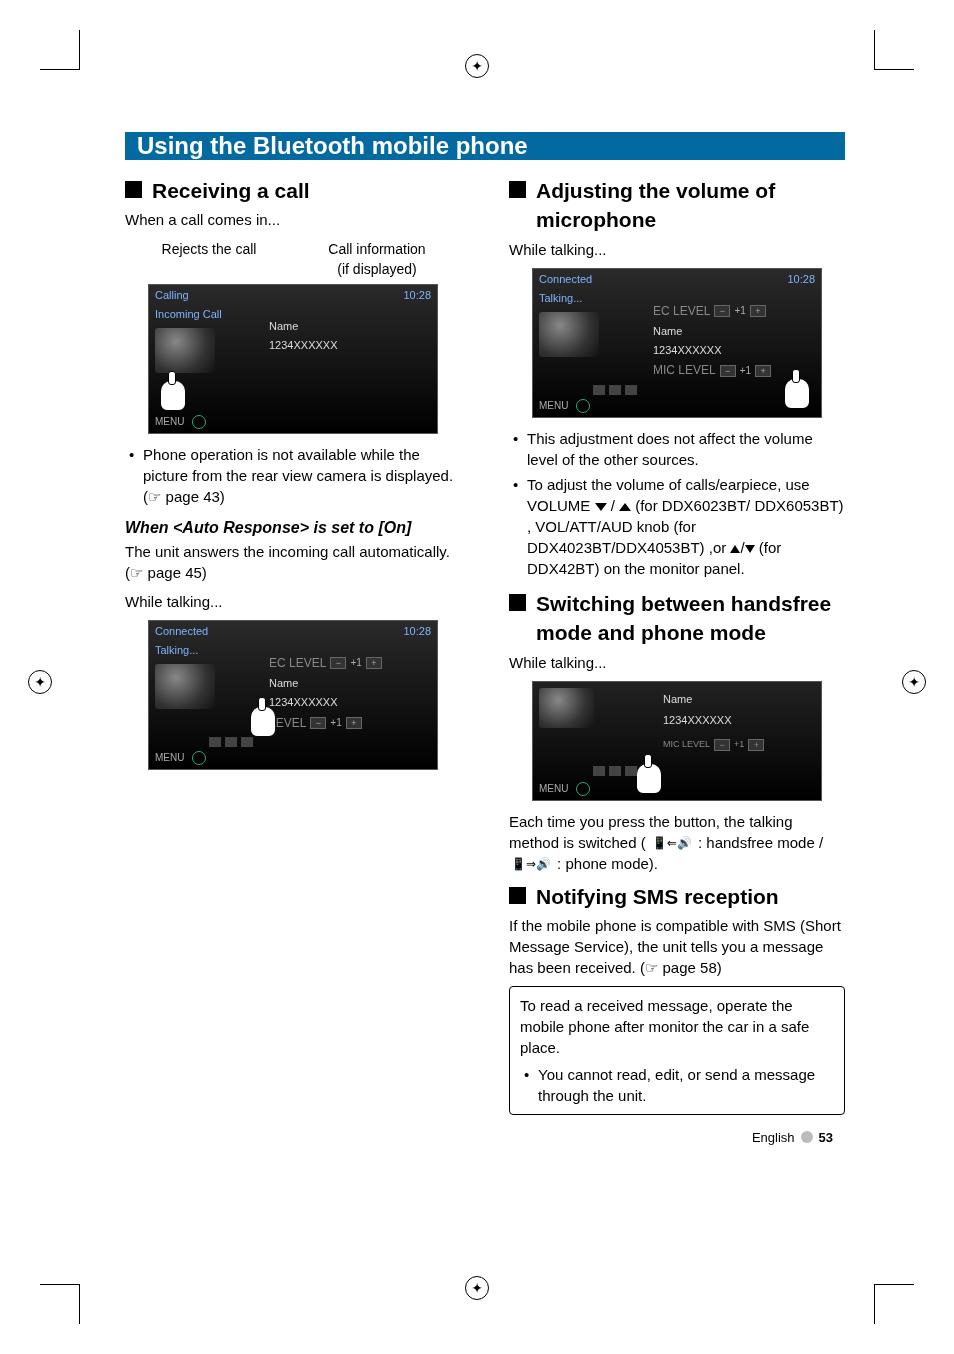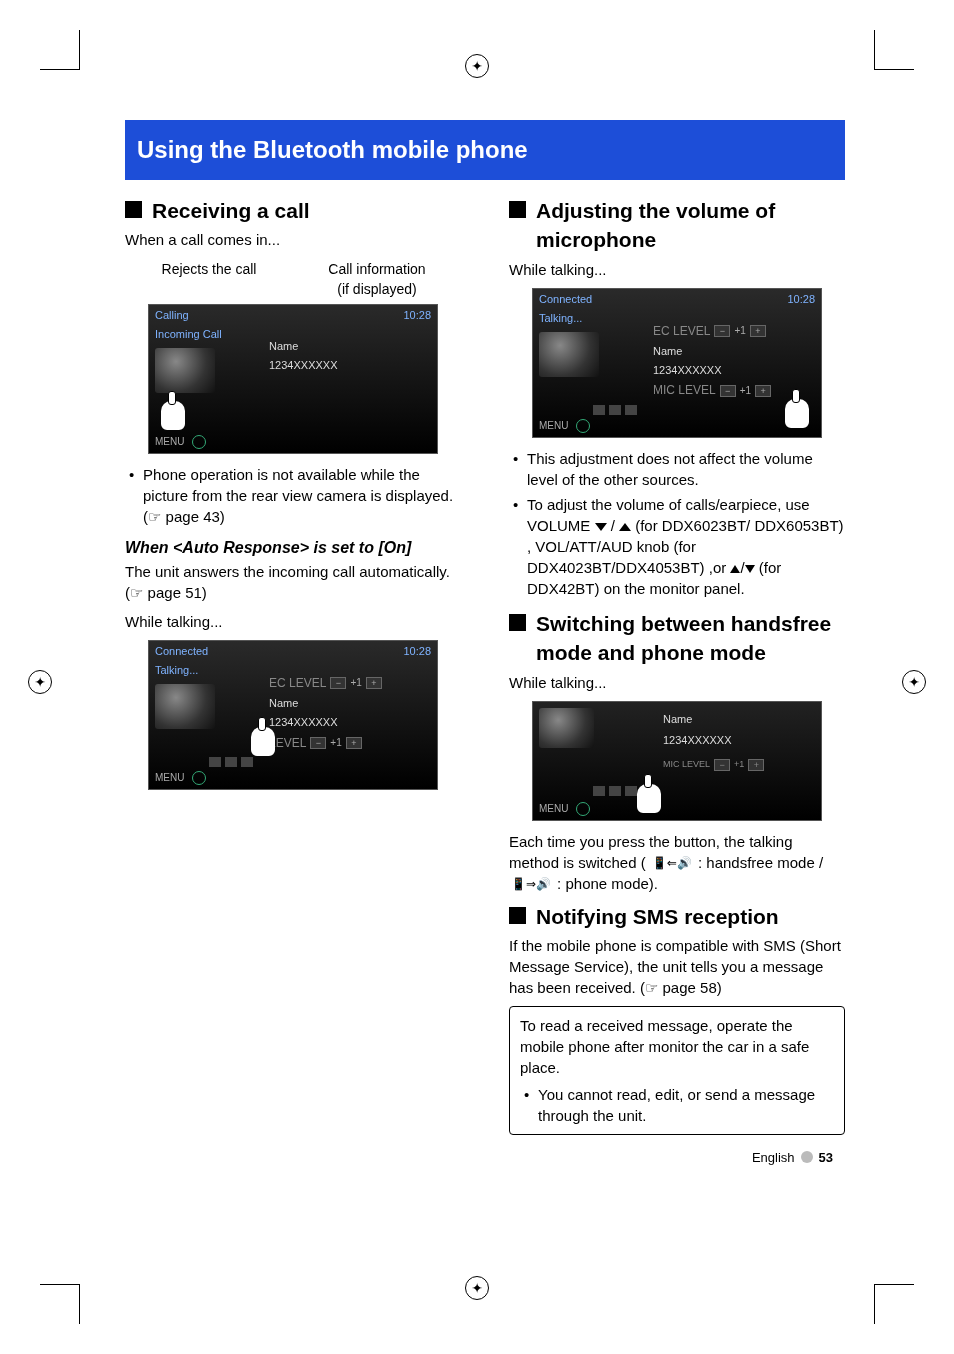--- a/index.html
+++ b/index.html
@@ -55,26 +55,27 @@
     content: "✦";
     font-size: 14px;
   }
   .page {
     position: absolute;
     left: 125px;
     top: 120px;
     width: 720px;
   }
   .title-bar {
-    background: #1d4ed8;
+    background: #0369a1;
     color: #fff;
     font-weight: bold;
     font-size: 24px;
-    padding: 16px 12px;
+    padding: 0 12px;
     margin-bottom: 10px;
+    margin-top: 12px;
   }
   .columns {
     display: flex;
     gap: 48px;
   }
   .col {
     flex: 1;
     font-size: 15px;
     line-height: 1.4;
   }
@@ -311,21 +312,21 @@
           <span>MENU</span>
           <span class="circ"></span>
         </div>
       </div>
 
       <ul class="bullets">
         <li>Phone operation is not available while the picture from the rear view camera is displayed. (☞ page 43)</li>
       </ul>
 
       <div class="subhead">When &lt;Auto Response&gt; is set to [On]</div>
-      <div class="body-text">The unit answers the incoming call automatically. (☞ page 51)</div>
+      <div class="body-text">The unit answers the incoming call automatically. (☞ page 45)</div>
 
       <div class="body-text">While talking...</div>
 
       <div class="shot">
         <div class="topbar">
           <span>Connected</span>
           <span>10:28</span>
         </div>
         <div class="sidebar">
           <div class="status">Talking...</div>

